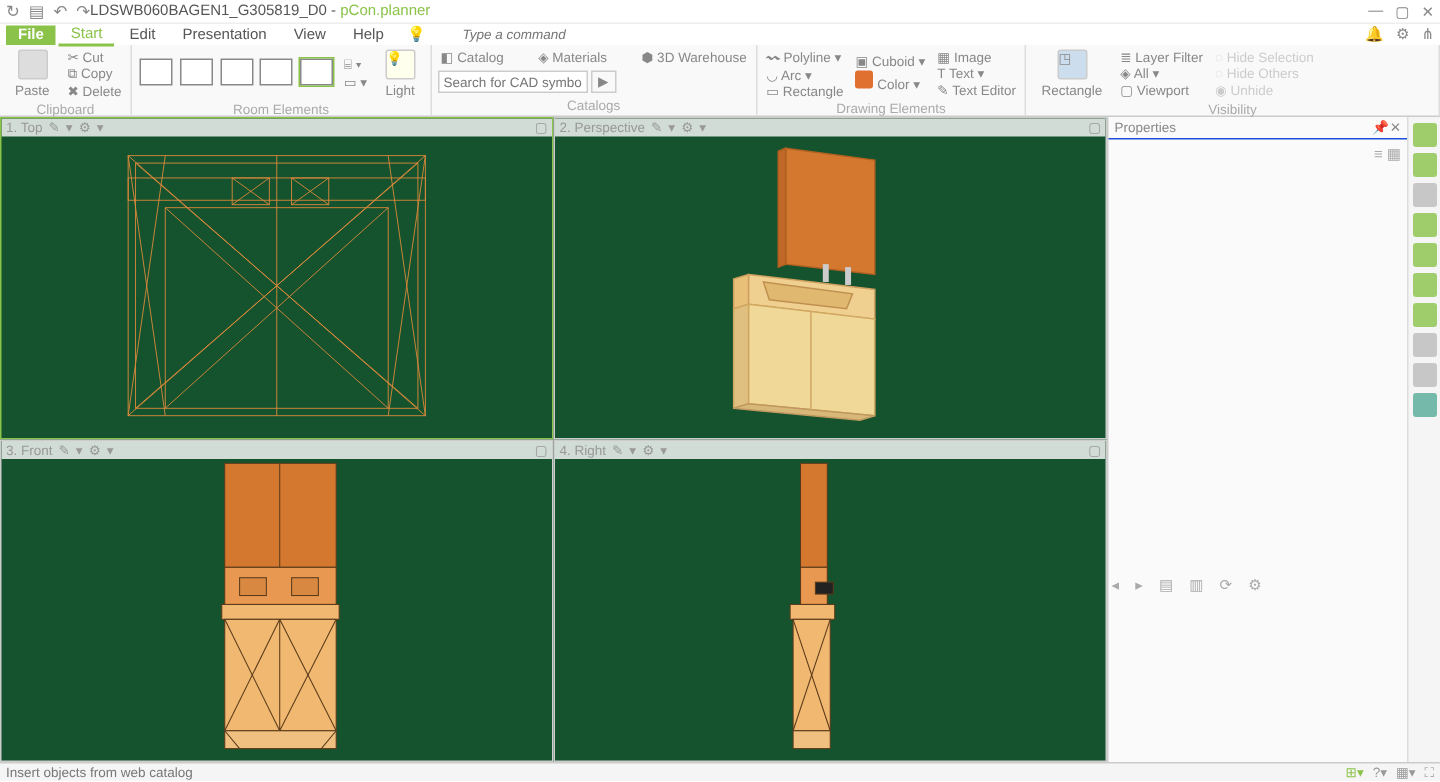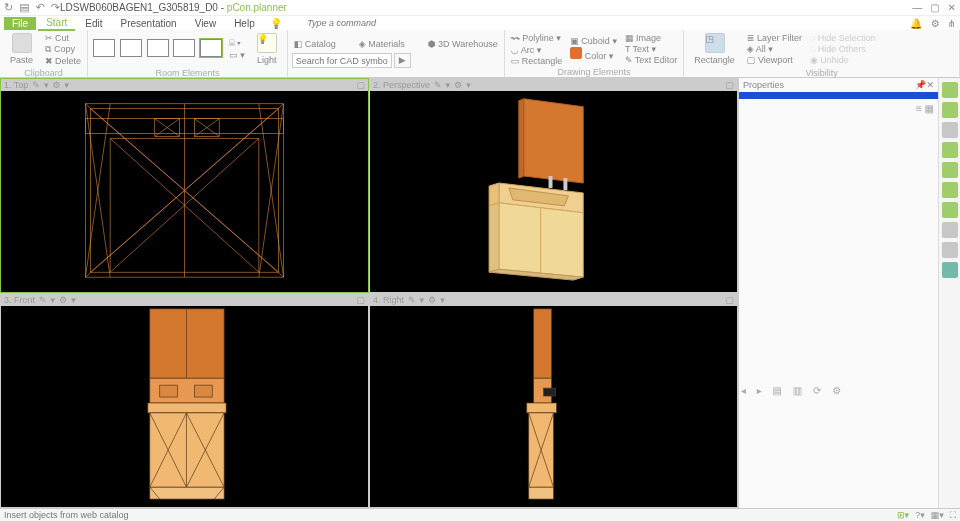--- a/index.html
+++ b/index.html
@@ -9,21 +9,21 @@
 .titlebar { height: 16px; background: #fff; display: flex; align-items: center; padding: 0 4px; border-bottom: 1px solid #eee; }
 .titlebar .qat { display: flex; gap: 6px; align-items: center; }
 .titlebar .qat span { color: #888; font-size: 11px; }
 .titlebar .doc { flex: 1; text-align: left; font-size: 10px; color: #555; }
 .titlebar .winctl { display: flex; gap: 8px; color: #888; font-size: 10px; }
 .green { color: #8bc34a; }
 
 
 .menubar { height: 14px; display: flex; align-items: center; padding: 0 4px; gap: 2px; font-size: 10px; }
 .menubar .tab { padding: 1px 8px; color: #555; cursor: default; }
-.menubar .tab.file { background: #8bc34a; color: #fff; }
+.menubar .tab.file { background: #8bc34a; color: #fff; font-weight: bold; }
 .menubar .tab.active { border-bottom: 2px solid #8bc34a; color: #8bc34a; }
 .menubar .cmd { color: #888; font-style: italic; margin-left: 22px; }
 .menubar .right { margin-left: auto; display: flex; gap: 8px; color: #888; }
 
 
 .ribbon { height: 48px; border-bottom: 1px solid #ccc; display: flex; background: #f9f9f9; }
 .group { border-right: 1px solid #ddd; padding: 1px 4px; display: flex; flex-direction: column; }
 .group-body { flex: 1; display: flex; align-items: center; gap: 4px; }
 .group-label { text-align: center; font-size: 9px; color: #aaa; padding: 1px 0; }
 .bigbtn { display: flex; flex-direction: column; align-items: center; font-size: 9px; color: #888; padding: 2px 6px; }
@@ -31,29 +31,29 @@
 .smbtn { font-size: 9px; color: #888; padding: 0 2px; white-space: nowrap; }
 .stack { display: flex; flex-direction: column; gap: 1px; }
 .searchbox { width: 100px; height: 15px; border: 1px solid #ccc; font-size: 9px; padding: 0 3px; color: #aaa; background: #fff; }
 .shapeico { width: 22px; height: 18px; border: 1px solid #888; display: inline-block; margin: 1px; position: relative; background: #fff; }
 .shapeico.sel { outline: 1px solid #8bc34a; }
 .dot { width: 12px; height: 12px; background: #e07030; border-radius: 2px; display: inline-block; }
 
 
 .workspace { display: flex; height: 430px; }
 .views { flex: 1; display: grid; grid-template-columns: 1fr 1fr; grid-template-rows: 1fr 1fr; }
-.view { border: 1px solid #ccc; position: relative; overflow: hidden; background: #000000; }
+.view { border: 1px solid #ccc; position: relative; overflow: hidden; background: #14532d; }
 .view.active { border: 1px solid #8bc34a; }
 .view-hdr { position: absolute; top: 0; left: 0; right: 0; height: 12px; font-size: 9px; color: #999; padding: 0 3px; display: flex; gap: 4px; align-items: center; background: rgba(255,255,255,0.8); z-index: 10; }
 .view-hdr .r { margin-left: auto; }
 .view svg { width: 100%; height: 100%; }
 
 
 .props { width: 200px; border-left: 1px solid #ccc; display: flex; flex-direction: column; background: #fafafa; }
-.props-hdr { font-size: 9px; color: #888; padding: 2px 4px; border-bottom: 7px solid #1d4ed8; display: flex; }
+.props-hdr { font-size: 9px; color: #888; padding: 2px 4px; border-bottom: 1px solid #1d4ed8; display: flex; }
 .props-hdr .x { margin-left: auto; }
 .props-body { flex: 1; }
 .props-tbl { border-top: 1px solid #ddd; }
 .props-tbl th { font-size: 9px; color: #666; text-align: left; padding: 1px 4px; border: 1px solid #ddd; background: #f0f0f0; font-weight: normal; }
 .props-icons { font-size: 10px; color: #aaa; padding: 2px; letter-spacing: 4px; }
 
 
 .vstrip { width: 22px; border-left: 1px solid #ddd; display: flex; flex-direction: column; gap: 4px; padding: 4px 2px; align-items: center; background: #f5f5f5; }
 .vstrip .vb { width: 16px; height: 16px; background: #8bc34a; border-radius: 2px; opacity: 0.8; }
 .vstrip .vb.gray { background: #bbb; }
@@ -144,20 +144,21 @@
           <span class="smbtn">◧ <span>Catalog</span></span>
           <span class="smbtn">◈ <span>Materials</span></span>
           <span class="smbtn">⬢ <span>3D Warehouse</span></span>
         </div>
         <div style="display:flex;gap:2px;margin-top:3px;">
           <input class="searchbox" placeholder="Search for CAD symbols" style="">
           <span class="smbtn" style="border:1px solid #ccc;padding:1px 4px;">▶</span>
         </div>
       </div>
     </div>
+    <div class="group-label">Catalogs</div>
   </div>
 
   <div class="group">
     <div class="group-body">
       <div class="stack">
         <div class="smbtn">〰 <span>Polyline</span> ▾</div>
         <div class="smbtn">◡ <span>Arc</span> ▾</div>
         <div class="smbtn">▭ <span>Rectangle</span></div>
       </div>
       <div class="stack">

